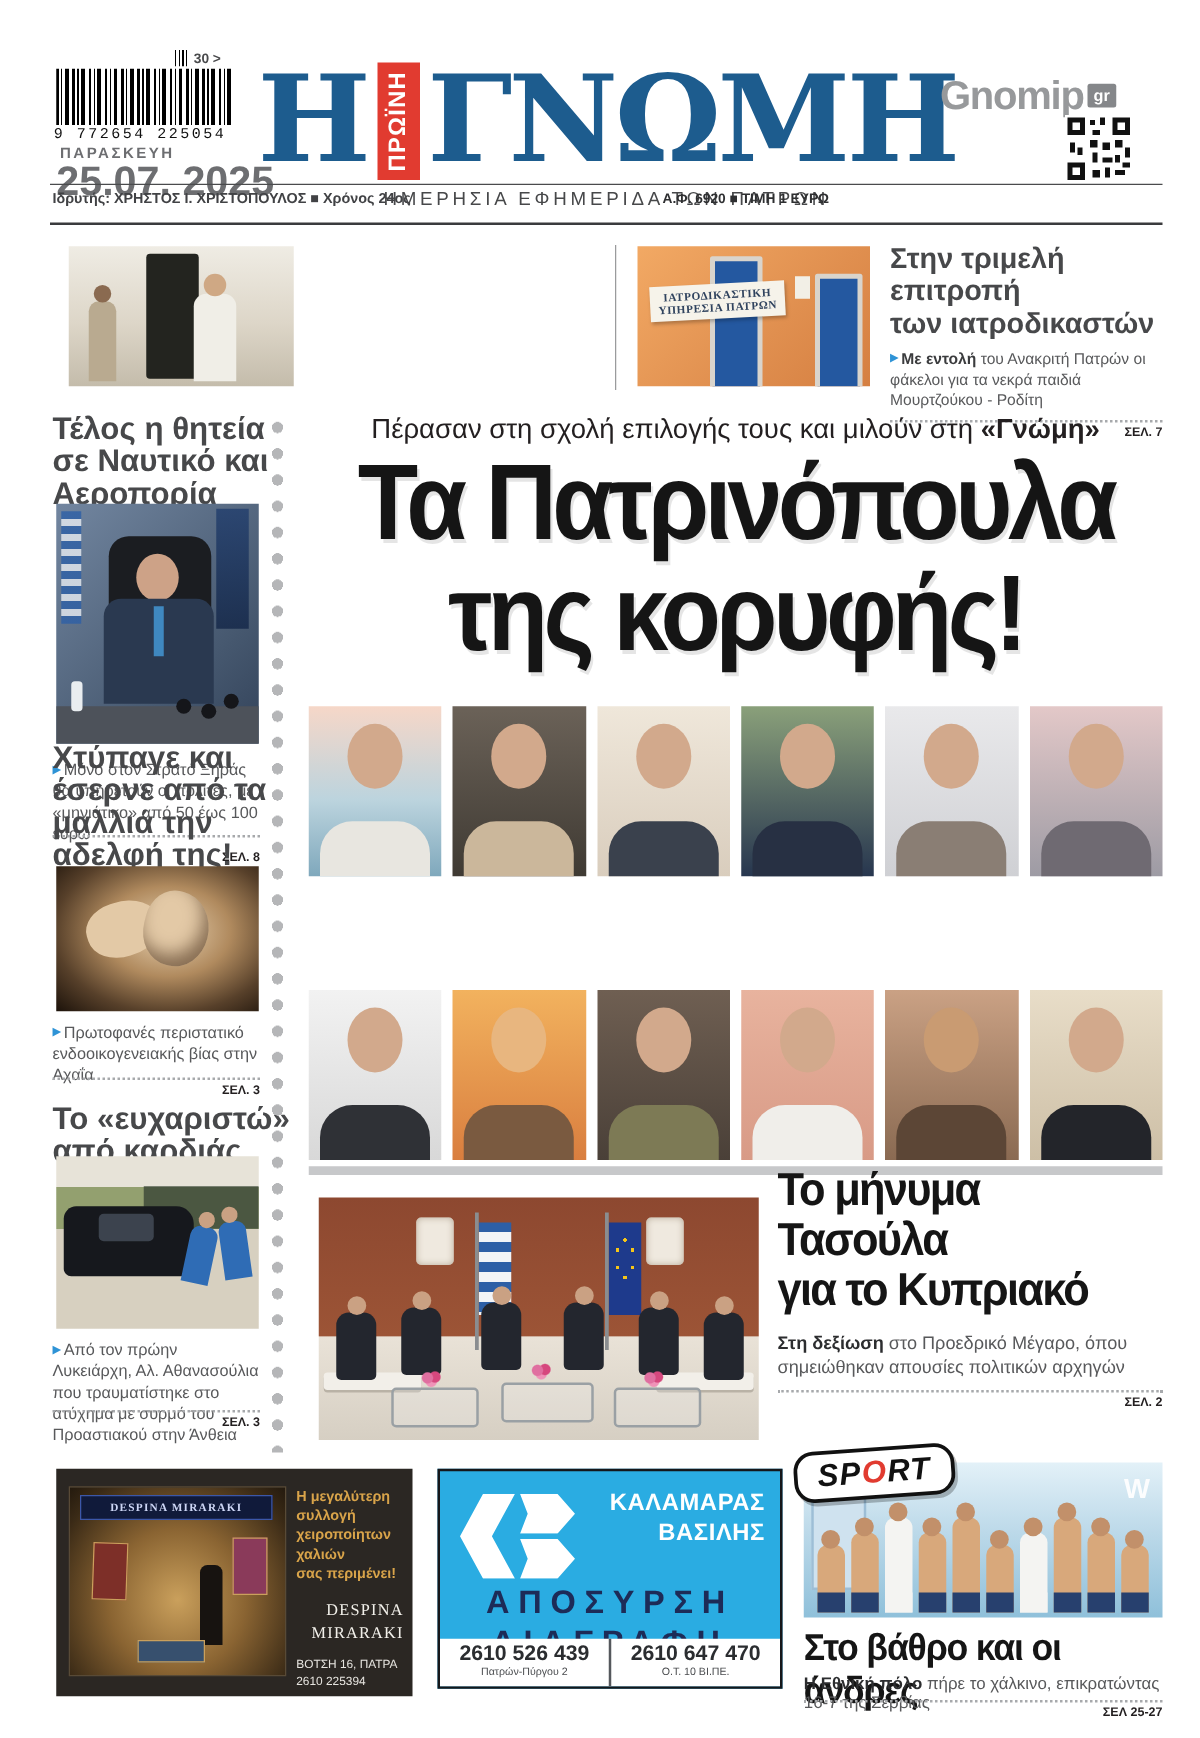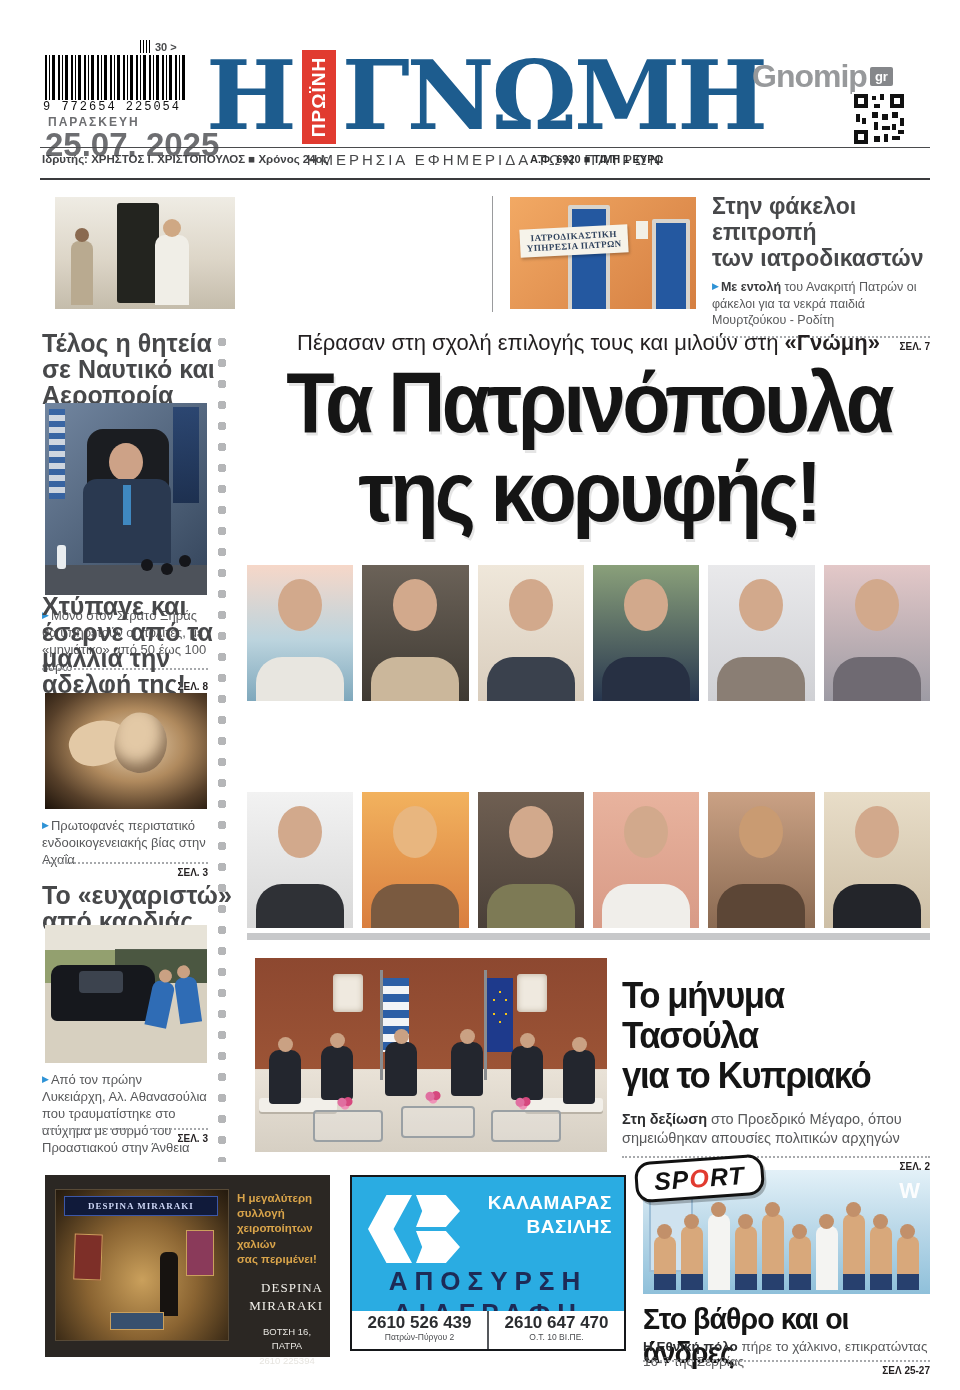--- a/index.html
+++ b/index.html
@@ -134,40 +134,40 @@
        radial-gradient(circle 1.5px at 13px 44px,#f5c518 98%,transparent);}
   .euflag::before{content:"";position:absolute;left:-3px;top:-8px;width:3px;height:110px;background:#8a8d90;}
   .fig{position:absolute;width:32px;height:54px;background:#23262e;border-radius:10px 10px 4px 4px;}
   .fig::before{content:"";position:absolute;left:9px;top:-13px;width:15px;height:15px;border-radius:50%;background:#caa183;}
   .bench{position:absolute;height:14px;background:#f2efe9;border-radius:3px;box-shadow:0 2px 0 #b9b2a6;}
   .mtable{position:absolute;height:28px;border:2px solid #9aa0a4;border-radius:4px;background:rgba(240,240,240,.25);}
   .flower{position:absolute;width:20px;height:14px;background:radial-gradient(circle at 35% 45%,#e06fa0 0 4px,transparent 5px),
       radial-gradient(circle at 65% 40%,#d6487e 0 4px,transparent 5px),radial-gradient(circle at 50% 65%,#ef93b8 0 4px,transparent 5px);}
 
   
-  .cyprus{position:absolute;left:375px;top:648px;width:308px;}
+  .cyprus{position:absolute;left:375px;top:604px;width:308px;}
   .cy-title{font-size:37px;line-height:40px;font-weight:900;color:#151515;letter-spacing:-1.5px;transform:scaleX(.94);transform-origin:left;margin:0 0 14px 0;}
   .cy-lead{font-size:14.5px;line-height:1.32;color:#58595b;margin:0;}
   .cy-lead b{color:#2c2d2f;}
 
   
   .mir{left:45px;top:1175px;width:285px;height:182px;background:#2b2723;position:absolute;}
   .mir-photo{position:absolute;left:10px;top:14px;width:172px;height:150px;
      background:radial-gradient(ellipse at 50% 60%,#caa05c 0%,#8a6432 45%,#3a2a16 85%,#241a0e 100%);border:1px solid #584a36;}
   .mir-sign{position:absolute;left:8px;top:6px;width:152px;height:18px;background:#101a3a;border:1px solid #3c57a8;
      display:flex;align-items:center;justify-content:center;font-family:"Liberation Serif",serif;
      font-size:9px;font-weight:bold;letter-spacing:1px;color:#cdd6f5;}
   .mir-rug{position:absolute;width:26px;height:44px;background:#7d2f28;border:1px solid #caa05c;}
   .rugA{left:18px;top:44px;transform:rotate(2deg);} .rugB{right:14px;top:40px;background:#8a3a5a;}
   .mir-man{position:absolute;left:104px;top:62px;width:18px;height:64px;background:#171310;border-radius:6px 6px 0 0;}
   .mir-floorrug{position:absolute;left:54px;bottom:10px;width:52px;height:16px;background:#37506e;border:1px solid #caa05c;}
   .mir-right{position:absolute;left:192px;top:16px;width:86px;}
   .mir-promo{font-size:11.5px;line-height:1.32;font-weight:bold;color:#d9a44a;margin:0;}
   .mir-brand{font-family:"Liberation Serif",serif;font-size:13px;line-height:1.4;letter-spacing:1px;color:#f2f0ea;margin:12px 0 0 0;text-align:right;}
-  .mir-addr{font-size:9.5px;color:#e6e4df;margin:10px 0 0 14px;line-height:1.5;text-align:center;}
+  .mir-addr{font-size:9.5px;color:#e6e4df;margin:10px 0 0 0;line-height:1.5;}
 
   .kb{left:350px;top:1175px;width:272px;height:172px;background:#2aace2;border:2px solid #15171a;position:absolute;}
   .kb-logo{position:absolute;left:16px;top:12px;width:96px;height:80px;}
   .kb-chev{position:absolute;left:0;top:6px;width:44px;height:68px;background:#fff;
      clip-path:polygon(42% 0,100% 0,58% 50%,100% 100%,42% 100%,0 50%);}
   .kb-b{position:absolute;left:48px;width:44px;height:32px;background:#fff;
      clip-path:polygon(0 0,68% 0,100% 50%,68% 100%,0 100%,14% 50%);}
   .kb-b1{top:6px;} .kb-b2{top:42px;}
   .kb-name{position:absolute;right:12px;top:14px;text-align:right;font-size:19px;line-height:24px;font-weight:900;color:#fff;letter-spacing:.5px;}
   .kb-serv{position:absolute;left:0;top:88px;width:100%;text-align:center;font-size:26px;line-height:32px;
@@ -271,21 +271,21 @@
   <div class="photo ph-forensic">
     <div class="door door1"></div>
     <div class="door door2"></div>
     <div class="fnote"></div>
     <div class="fsign">
       <div class="s1">ΙΑΤΡΟΔΙΚΑΣΤΙΚΗ</div>
       <div class="s2">ΥΠΗΡΕΣΙΑ ΠΑΤΡΩΝ</div>
     </div>
   </div>
   <div class="abs story-text-b">
-    <h3 class="tstory-title preline">Στην φάκελοι επιτροπή
+    <h3 class="tstory-title preline">Στην τριμελή επιτροπή
 των ιατροδικαστών</h3>
     <p class="lead"><span class="arrow">▶</span><b>Με εντολή</b><span> του Ανακριτή Πατρών οι φάκελοι για τα νεκρά παιδιά Μουρτζούκου - Ροδίτη</span></p>
     <div class="dotline"></div>
     <div class="pagelabel">ΣΕΛ. 7</div>
   </div>
 
   <div class="sb-title preline" style="top:330px;">Τέλος η θητεία
 σε Ναυτικό και
 Αεροπορία</div>
   <div class="photo ph-minister">

